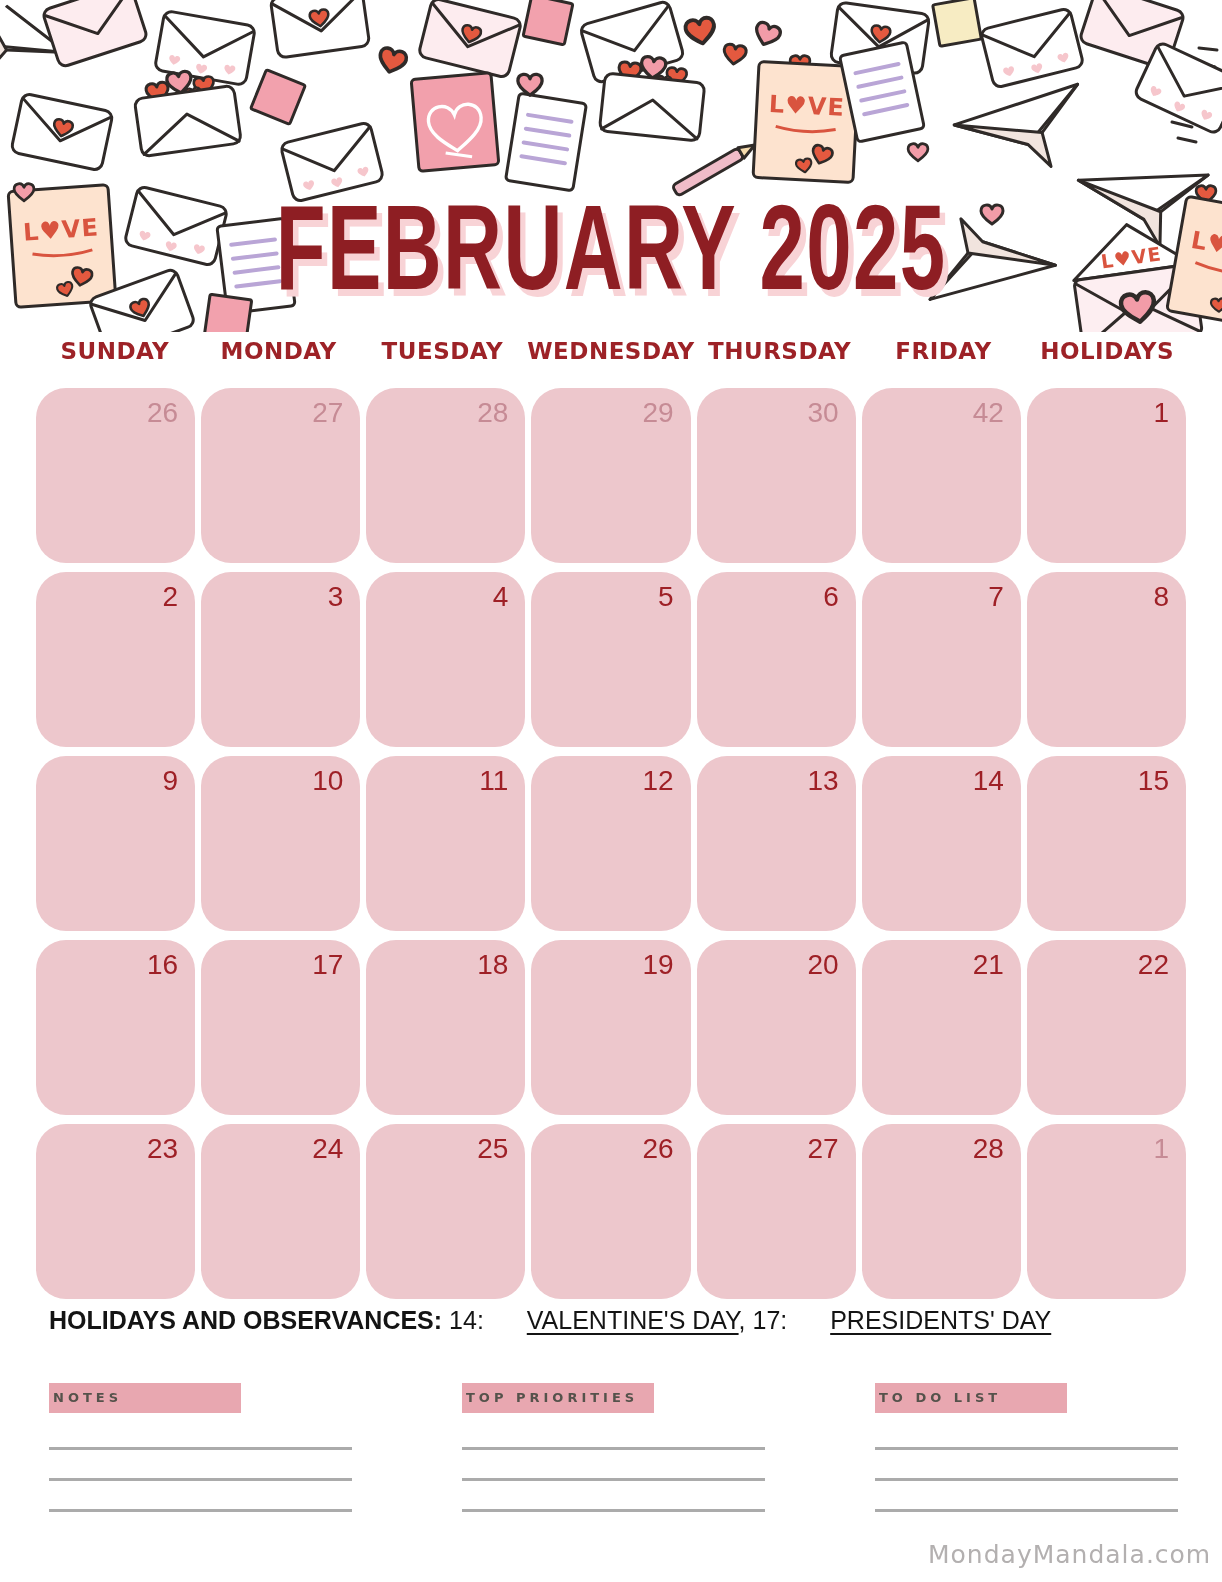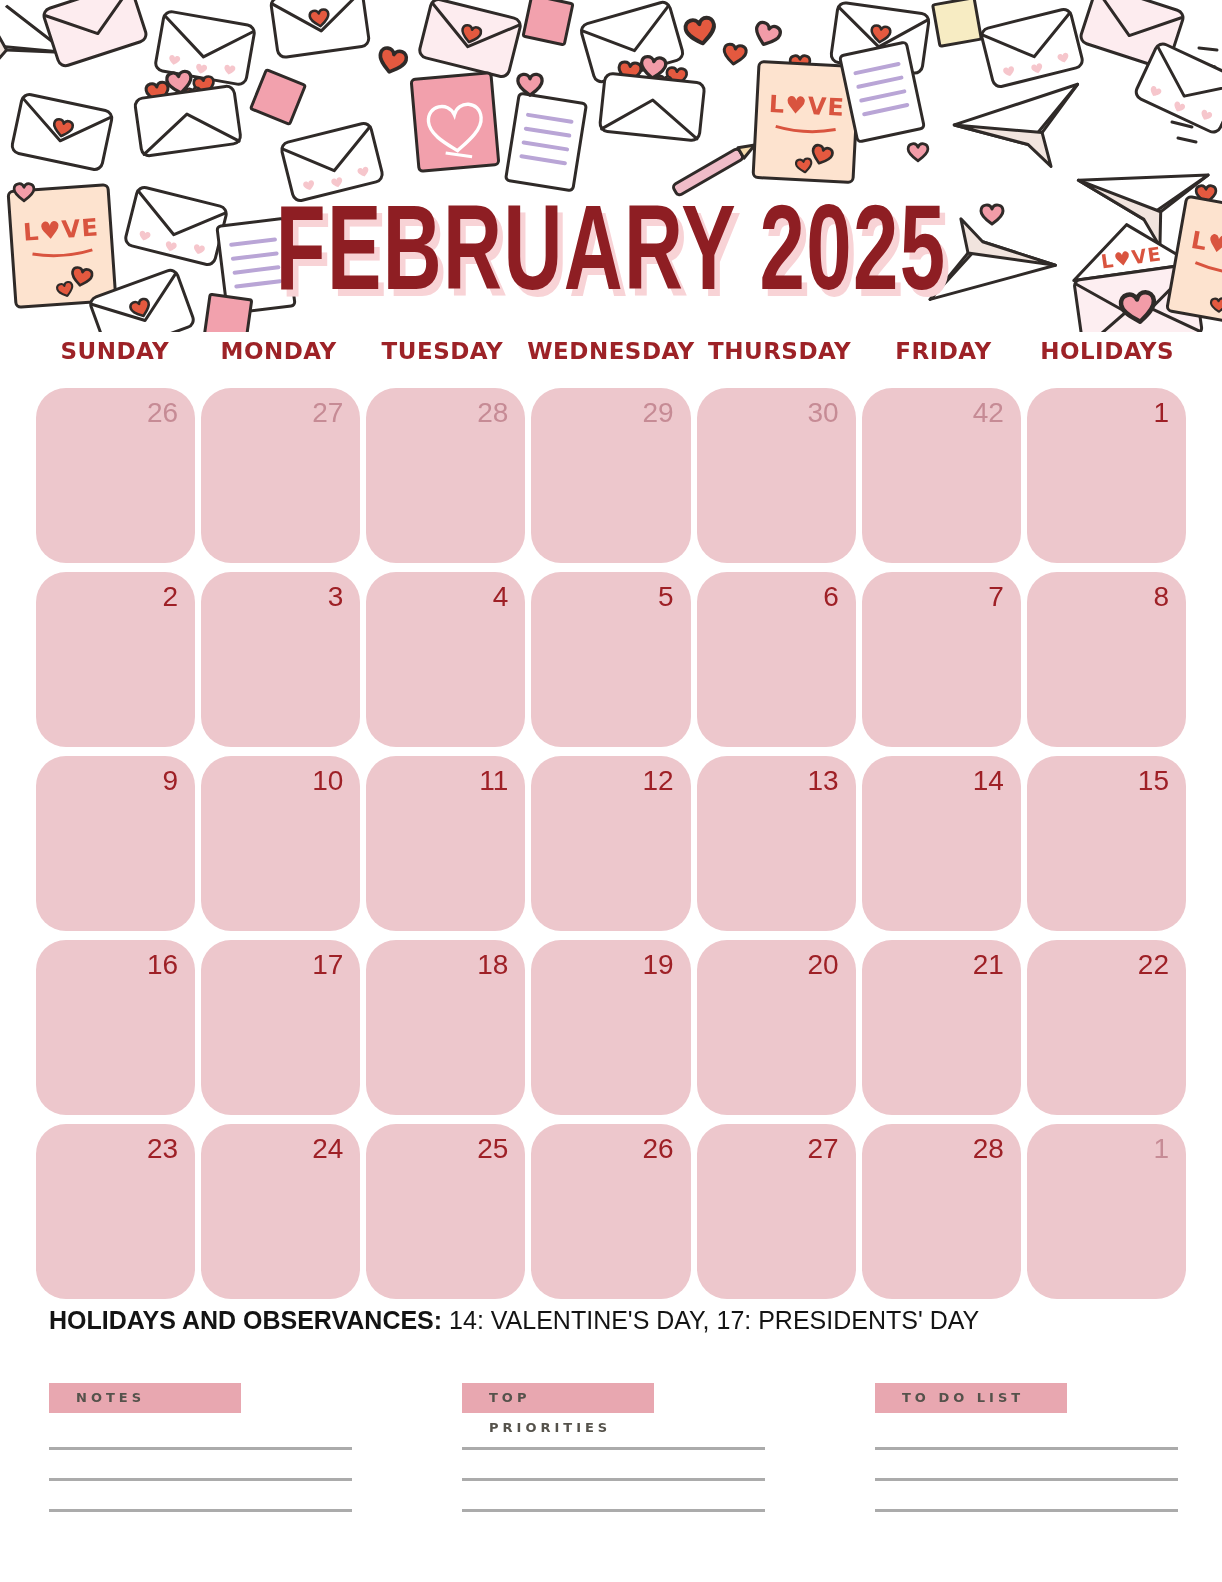--- a/index.html
+++ b/index.html
@@ -62,27 +62,27 @@
   .cell{position:relative;background:var(--cell-pink);border-radius:30px;}
   .cell .num{position:absolute;top:9px;right:17px;
     font-family:"Liberation Sans",sans-serif;font-weight:normal;font-size:28px;
     color:var(--day-number);}
   .cell .num.muted{color:var(--muted-number);}
   
   .holidays{position:absolute;top:1306px;left:49px;z-index:3;
     font-family:"Liberation Sans",sans-serif;font-size:25px;color:var(--holiday-text);
     white-space:nowrap;}
   .holidays b{font-weight:bold;}
-  .holidays .u{text-underline-offset:4px;text-decoration-thickness:2px;}
+  .holidays .u{text-decoration:underline;text-underline-offset:4px;text-decoration-thickness:2px;margin-left:36px;}
   
   .sections{position:absolute;top:1383px;left:49px;z-index:2;
     display:grid;grid-template-columns:303px 303px 303px;column-gap:110px;}
   .section-label{width:192px;height:30px;box-sizing:border-box;background:var(--label-box-pink);
     color:var(--label-text);font-weight:bold;font-size:13px;letter-spacing:4px;
-    line-height:30px;padding-left:27px;}
+    line-height:30px;padding-left:4px;}
   .lines{margin-top:6px;}
   .note-line{box-sizing:border-box;height:31px;border-bottom:3px solid var(--line-grey);}
   
   .footer{position:absolute;top:1540px;left:928px;z-index:2;
     font-size:25px;letter-spacing:1px;color:var(--footer-grey);}
 </style>
 </head>
 <body>
 
 <div class="page">
@@ -348,14 +348,15 @@
     <div class="section">
       <div class="section-label">TO DO LIST</div>
       <div class="lines">
         <div class="note-line"></div>
         <div class="note-line"></div>
         <div class="note-line"></div>
       </div>
     </div>
   </div>
 
+  <div class="footer">MondayMandala.com</div>
 
 </div>
 
 </body></html>

